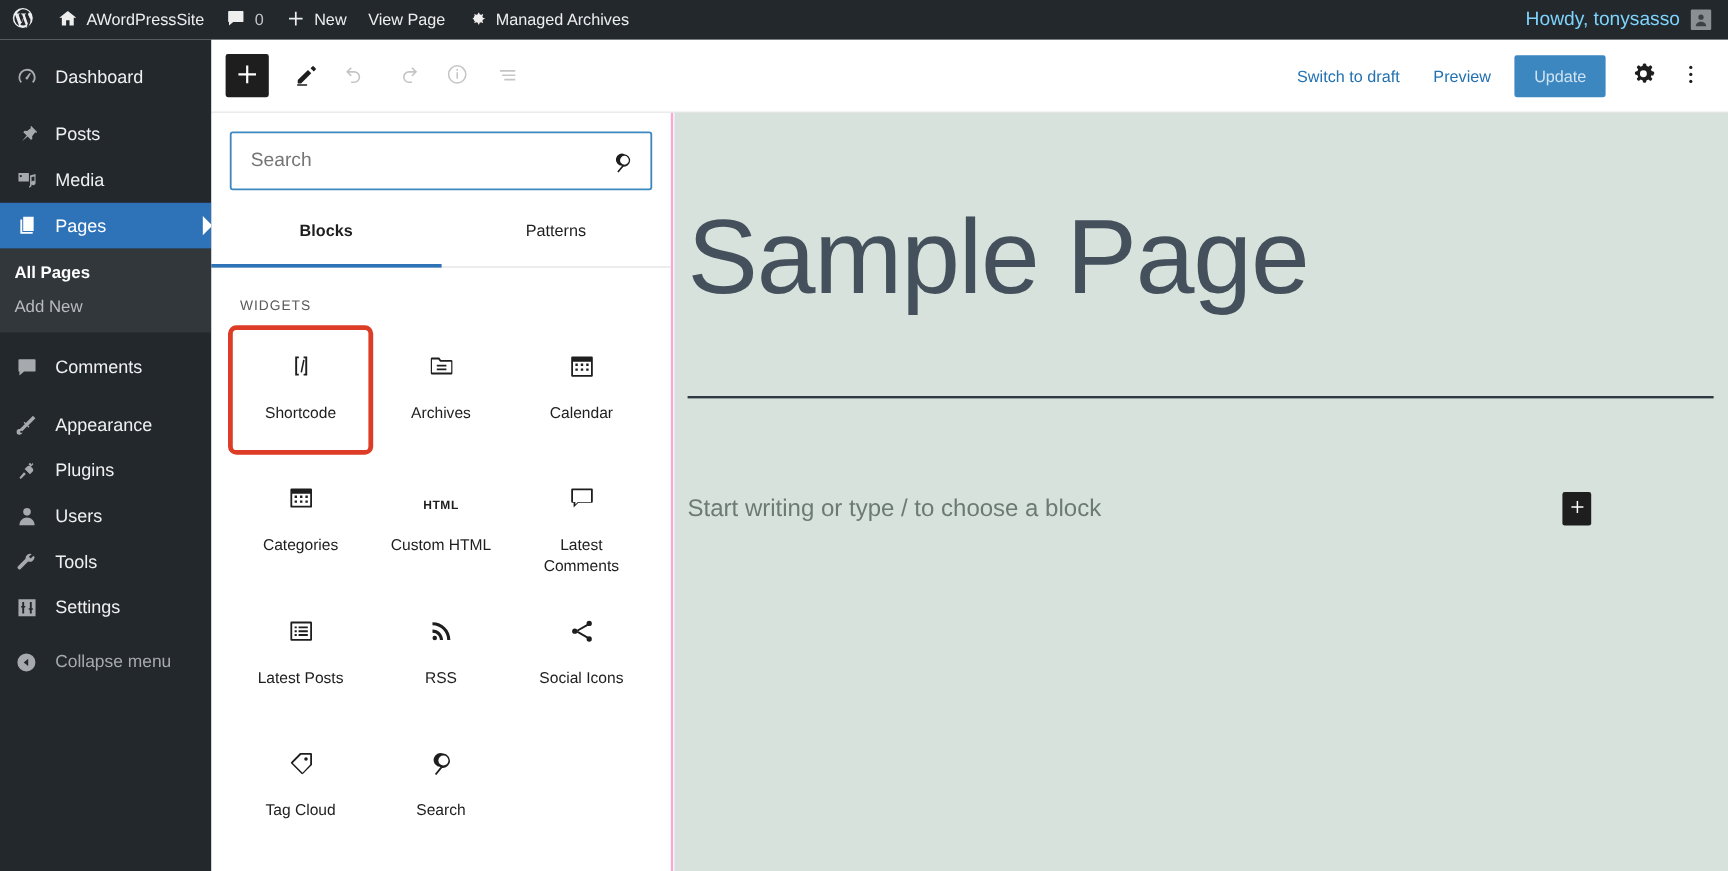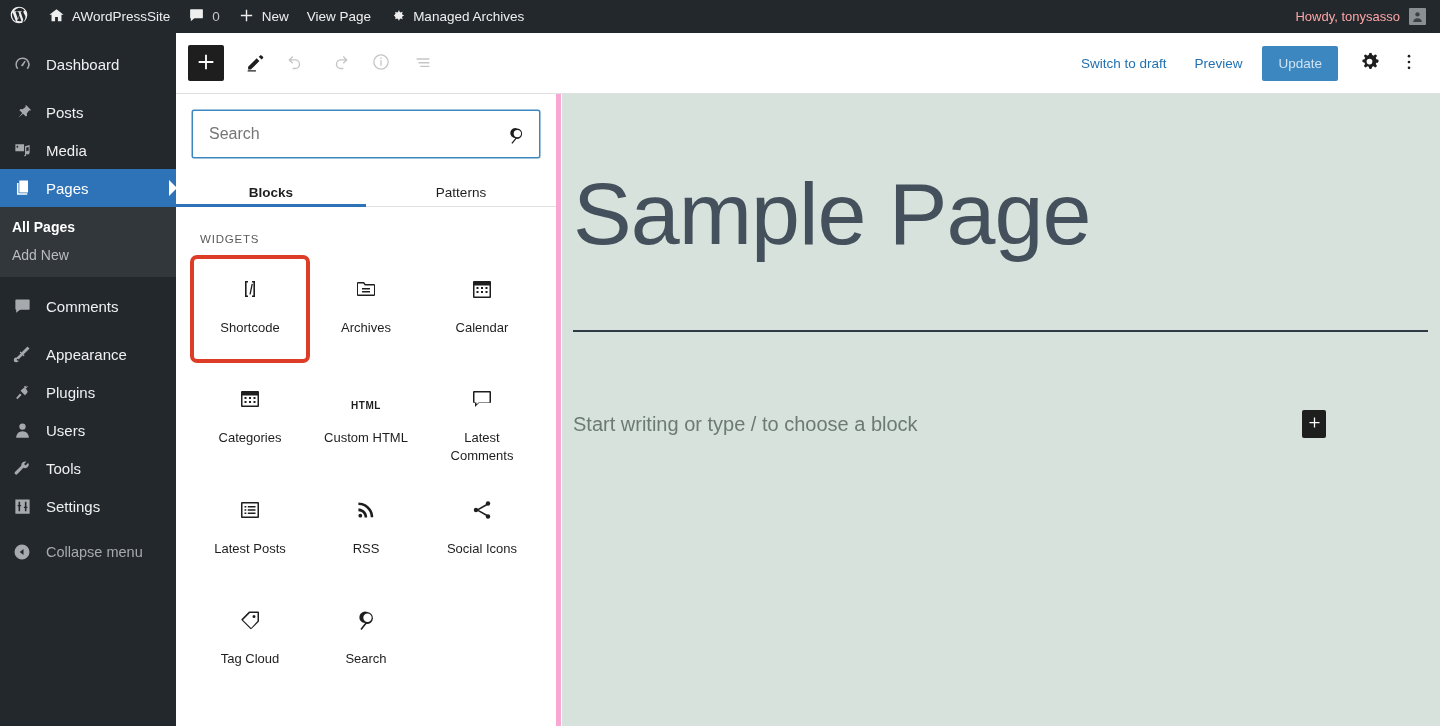--- a/index.html
+++ b/index.html
@@ -22,21 +22,21 @@
   .ab-item {
     display: flex; align-items: center; gap: 7px;
     height: 33px; padding: 0 9px;
     color: #eeeeee; white-space: nowrap;
     cursor: pointer; font-size: 13.5px;
   }
   #ab-logo { padding: 0 10px 0 9px; }
   .ab-spacer { flex: 1; }
   #ab-howdy {
     display: flex; align-items: center; gap: 9px;
-    padding: 0 14px 0 9px; color: #fca5a5; font-size: 13px;
+    padding: 0 14px 0 9px; color: #7dd3fc; font-size: 16px;
     cursor: pointer;
   }
   .avatar {
     width: 17px; height: 17px; background: #8a8f94;
     display: flex; align-items: center; justify-content: center;
     border-radius: 1px;
   }
   .avatar svg { width: 13px; height: 13px; }
   .ab-count {
     background: none; color: #c3c4c7; font-size: 13.5px;
@@ -143,21 +143,21 @@
   #settings-gear { width: 38px; height: 38px; }
   #settings-gear svg { width: 23px; height: 23px; }
   #more-menu { width: 34px; height: 38px; }
   #more-menu svg { width: 20px; height: 20px; }
 
   
   #inserter-panel {
     position: absolute; top: 61px; left: 0;
     width: 385px; height: 632px;
     background: #fff;
-    border-right: 5px solid #f9a8d4;
+    border-right: 2px solid #f9a8d4;
     overflow: hidden;
   }
   #search-wrap { padding: 16px 16px 14px 16px; }
   #search-box {
     position: relative; display: flex; align-items: center;
     border: 1px solid #3c87c0; border-radius: 2px;
     box-shadow: 0 0 0 0.5px #3c87c0;
     height: 48px; background: #fff;
   }
   #search-input {
@@ -176,21 +176,21 @@
   #search-icon-btn svg { width: 22px; height: 22px; fill: #1e1e1e; }
 
   #inserter-tabs {
     display: flex; border-bottom: 1px solid #e0e0e0;
     padding: 0 0 0 0;
   }
   .itab {
     flex: 1; text-align: center;
     font-family: "Liberation Sans", sans-serif;
     font-size: 13.5px; color: #1e1e1e;
-    padding: 13px 0 6px 0; background: none; border: none;
+    padding: 13px 0 22px 0; background: none; border: none;
     cursor: pointer; position: relative;
     font-weight: 600;
   }
   .itab.active::after {
     content: ""; position: absolute; left: 0; right: 0; bottom: -1px;
     height: 3px; background: #2e72b8;
   }
   .itab:not(.active) { font-weight: 400; }
 
   #panel-body { padding: 0; overflow: hidden; height: 520px; }

